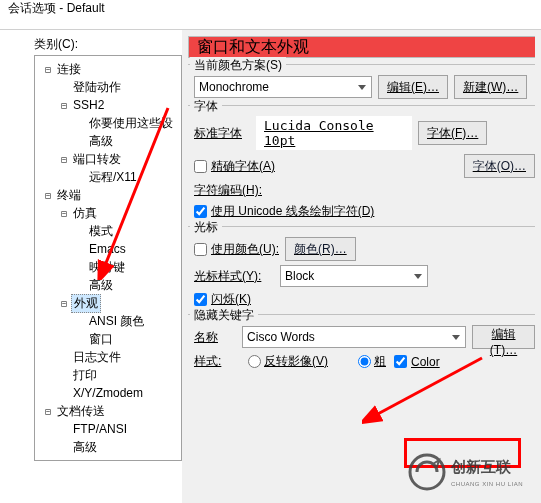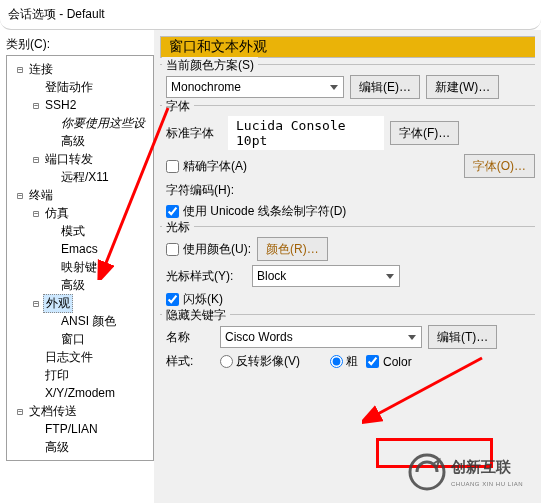--- a/index.html
+++ b/index.html
@@ -1,36 +1,36 @@
 <!DOCTYPE html>
 <html><head>
 <meta charset="utf-8">
 <style>
   * { box-sizing: border-box; margin: 0; padding: 0; }
   body { font-family: "Microsoft YaHei", Tahoma, sans-serif; font-size: 12px; color: #000; background: #fff; width: 541px; height: 503px; overflow: hidden; position: relative; }
-  .titlebar { height: 30px; background: #fff; border-bottom: 1px solid #d0d0d0; display: flex; align-items: center; padding-left: 8px; font-size: 12px; border-radius: 11px; }
-  .main { display: flex; position: absolute; top: 30px; left: 0; right: 0; bottom: 0; }
+  .titlebar { height: 30px; background: #fff; border-bottom: 1px solid #d0d0d0; display: flex; padding-left: 8px; font-size: 12px; }
+  .main { display: flex; position: absolute; top: 30px; left: 0; right: 0; bottom: 0; padding-left: 28px; }
   .left-pane { width: 154px; padding: 6px 0 0 6px; }
   .left-label { margin-bottom: 2px; }
   .tree-wrap { border: 1px solid #a0a0a0; height: 406px; overflow: auto; padding: 4px 2px; }
   .tree-item { display: flex; align-items: center; height: 18px; white-space: nowrap; cursor: default; }
   .exp { width: 14px; text-align: center; font-size: 10px; font-family: monospace; color: #555; }
   .tree-label { padding: 0 2px; }
   .sel { background: #cde8ff; border: 1px dotted #888; }
   .right-pane { flex: 1; padding: 6px 6px 0 6px; background: #f0f0f0; position: relative; }
-  .section-header { background: #eab308; border-top: 1px solid #bcbcbc; border-bottom: 1px solid #bcbcbc; border-left: 1px solid #bcbcbc; height: 22px; display: flex; align-items: center; padding-left: 8px; font-size: 14px; margin-bottom: 6px; }
-  .group { border-top: 1px solid #c0c0c0; margin: 4px 0 6px 0; padding-top: 6px; position: relative; }
+  .section-header { background: #ef4444; border-top: 1px solid #bcbcbc; border-bottom: 1px solid #bcbcbc; border-left: 1px solid #bcbcbc; height: 22px; display: flex; align-items: center; padding-left: 8px; font-size: 16px; margin-bottom: 6px; }
+  .group { border-top: 1px solid #c0c0c0; margin: 4px 0 6px 0; padding-top: 6px; position: relative; text-decoration: underline; }
   .group-title { position: absolute; top: -8px; left: 2px; background: #f0f0f0; padding: 0 4px; font-size: 12px; }
   .row { display: flex; align-items: center; margin: 4px 0 4px 6px; gap: 6px; }
   .select, .btn, input[type=text] { font-family: inherit; font-size: 12px; }
   .select { border: 1px solid #a0a0a0; height: 22px; background: #fff; padding: 0 18px 0 4px; appearance: none; position: relative; }
   .select-wrap { position: relative; display: inline-block; }
   .select-wrap::after { content: ""; position: absolute; right: 6px; top: 9px; border-left: 4px solid transparent; border-right: 4px solid transparent; border-top: 5px solid #555; pointer-events: none; }
   .btn { border: 1px solid #a0a0a0; background: #e9e9e9; height: 24px; padding: 0 8px; cursor: pointer; }
-  .btn:disabled { color: #a16207; }
+  .btn:disabled { color: #0f172a; }
   .font-display { background: #fff; padding: 2px 8px; font-family: "Lucida Console", monospace; font-size: 13px; }
   .checkbox { display: flex; align-items: center; gap: 4px; }
   .radio { display: flex; align-items: center; gap: 3px; }
   .red-box { position: absolute; border: 3px solid #ff0000; }
   svg.arrow { position: absolute; pointer-events: none; }
   .watermark { position: absolute; right: 16px; bottom: 4px; opacity: 0.85; }
 </style>
 </head>
 <body>
 
@@ -48,21 +48,21 @@
           <span class="tree-label">连接</span>
         </div>
         <div class="tree-item" style="padding-left: 20px; align-items: flex-end;">
           <span class="exp"></span>
           <span class="tree-label">登陆动作</span>
         </div>
         <div class="tree-item" style="padding-left: 20px;">
           <span class="exp">⊟</span>
           <span class="tree-label">SSH2</span>
         </div>
-        <div class="tree-item" style="padding-left: 36px; font-style: italic;">
+        <div class="tree-item" style="padding-left: 36px;">
           <span class="exp"></span>
           <span class="tree-label">你要使用这些设</span>
         </div>
         <div class="tree-item" style="padding-left: 36px;">
           <span class="exp"></span>
           <span class="tree-label">高级</span>
         </div>
         <div class="tree-item" style="padding-left: 20px;">
           <span class="exp">⊟</span>
           <span class="tree-label">端口转发</span>
@@ -118,21 +118,21 @@
         <div class="tree-item" style="padding-left: 20px;">
           <span class="exp"></span>
           <span class="tree-label">X/Y/Zmodem</span>
         </div>
         <div class="tree-item" style="padding-left: 4px;">
           <span class="exp">⊟</span>
           <span class="tree-label">文档传送</span>
         </div>
         <div class="tree-item" style="padding-left: 20px;">
           <span class="exp"></span>
-          <span class="tree-label">FTP/LIAN</span>
+          <span class="tree-label">FTP/ANSI</span>
         </div>
         <div class="tree-item" style="padding-left: 20px;">
           <span class="exp"></span>
           <span class="tree-label">高级</span>
         </div>
       </div>
   </div>
 
   <div class="right-pane">
     <div class="section-header">窗口和文本外观</div>
@@ -199,21 +199,21 @@
           <span>闪烁(K)</span>
         </label>
       </div>
     </div>
 
     <div class="group">
       <span class="group-title">隐藏关键字</span>
       <div class="row">
         <span style="width:48px">名称</span>
         <span class="select-wrap">
-          <select class="select" style="width:202px">
+          <select class="select" style="width:224px">
             <option>Cisco Words</option>
           </select>
         </span>
         <button class="btn">编辑(T)…</button>
       </div>
       <div class="row">
         <span style="width:48px">样式:</span>
         <label class="radio">
           <input type="radio" name="hstyle" style="">
           <span>反转影像(V)</span>

